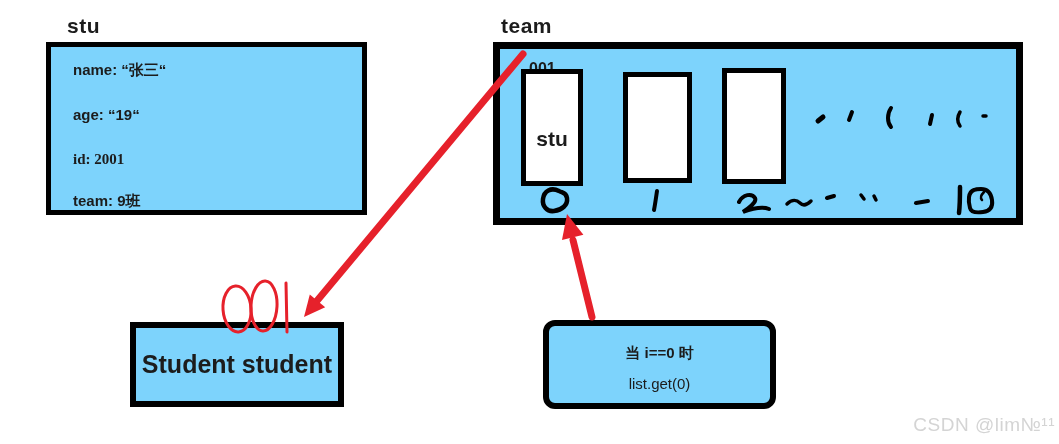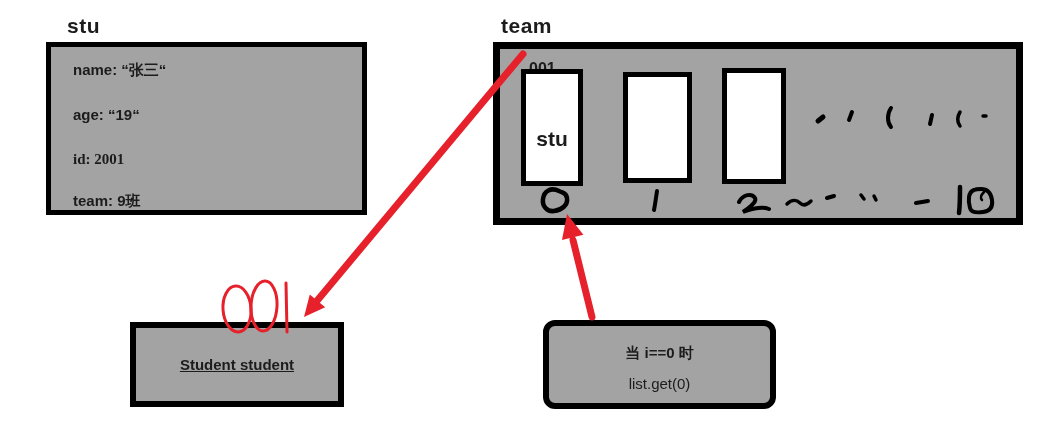--- a/index.html
+++ b/index.html
@@ -14,21 +14,21 @@
   }
   .abs { position: absolute; }
   .title {
     font-size: 21px;
     font-weight: 700;
     color: #1c1c1c;
     letter-spacing: 0.5px;
   }
   .box {
     position: absolute;
-    background: #a3a3a3;
+    background: #7dd3fc;
     border: 5px solid #000000;
     box-sizing: border-box;
   }
   .stu-box { left: 46px; top: 42px; width: 321px; height: 173px; border-width: 5px; }
   .stu-field {
     position: absolute;
     left: 22px;
     font-size: 15px;
     font-weight: 700;
     white-space: nowrap;
@@ -56,21 +56,21 @@
   .cell-label {
     font-size: 21px;
     font-weight: 700;
     margin-top: 22px;
   }
   .student-box {
     left: 130px; top: 322px; width: 214px; height: 85px;
     border-width: 6px;
     display: flex; align-items: center; justify-content: center;
   }
-  .student-label { font-size: 15px; font-weight: 700; text-decoration: underline; }
+  .student-label { font-size: 25px; font-weight: 700; }
   .condition-box {
     left: 543px; top: 320px; width: 233px; height: 89px;
     border-width: 6px;
     text-align: center;
     border-radius: 12px;
   }
   .cond-line1 { margin-top: 18px; font-size: 15px; font-weight: 700; }
   .cond-line2 { margin-top: 12px; font-size: 15px; font-weight: 400; }
   .watermark {
     position: absolute;
@@ -112,20 +112,21 @@
 
   <div class="box student-box">
     <span class="student-label">Student student</span>
   </div>
 
   <div class="box condition-box">
     <div class="cond-line1">当 i==0 时</div>
     <div class="cond-line2">list.get(0)</div>
   </div>
 
+  <div class="watermark">CSDN @lim№¹¹</div>
 
   <svg class="overlay" viewBox="0 0 1059 444" xmlns="http://www.w3.org/2000/svg">
 
     <g>
       <line x1="523" y1="54" x2="316" y2="302" stroke="#e6212b" stroke-width="7" stroke-linecap="round"></line>
       <polygon points="304,317 309.8,294.5 325.2,307.3" fill="#e6212b"></polygon>
     </g>
 
     <g>
       <line x1="592" y1="317" x2="573" y2="240" stroke="#e6212b" stroke-width="7" stroke-linecap="round"></line>

